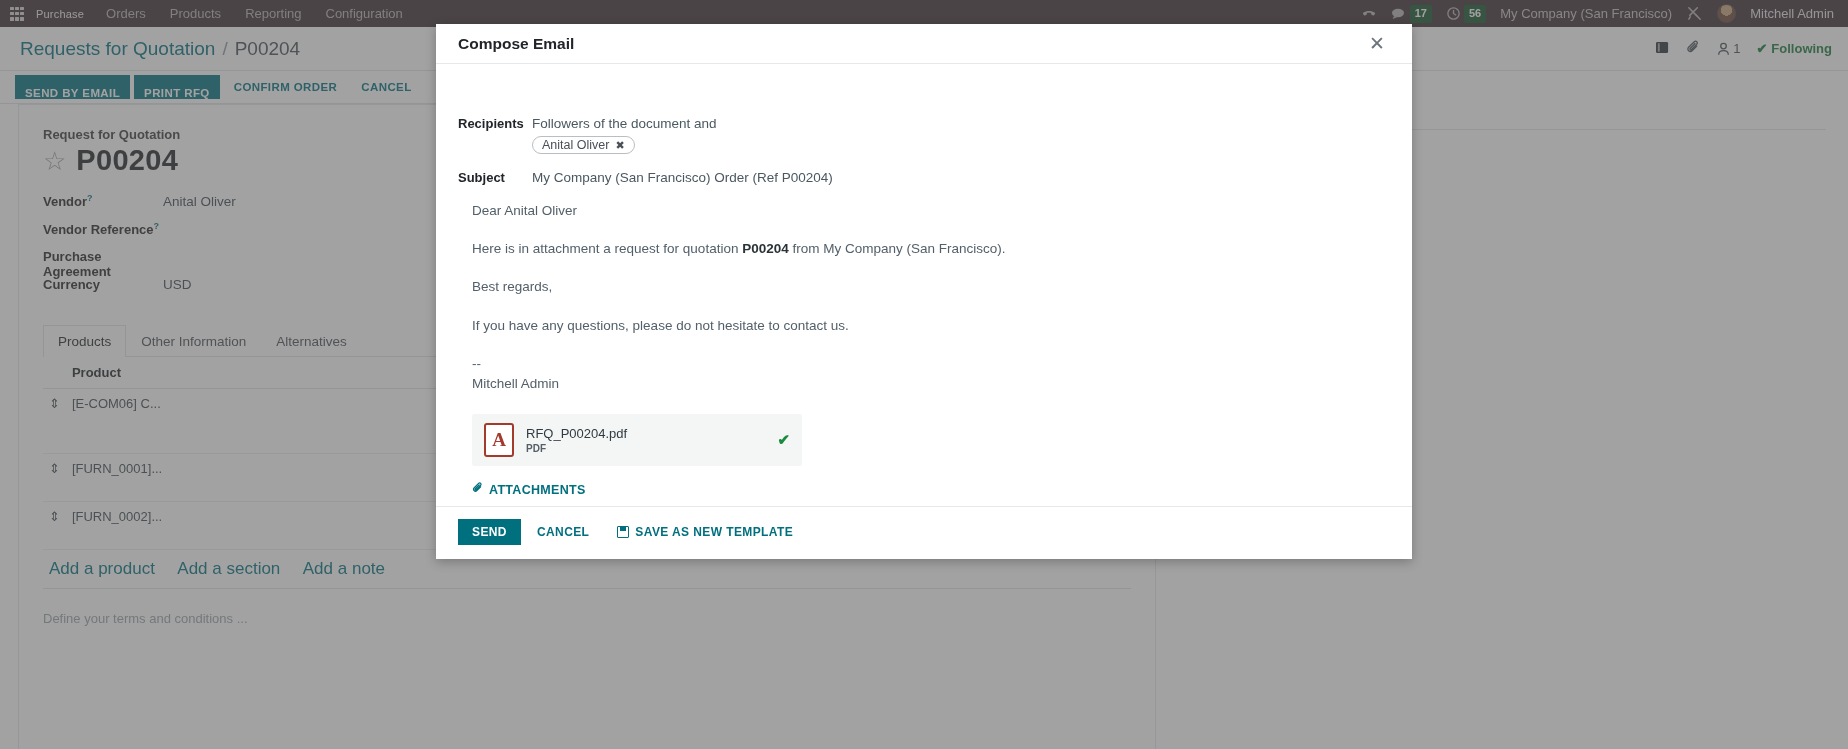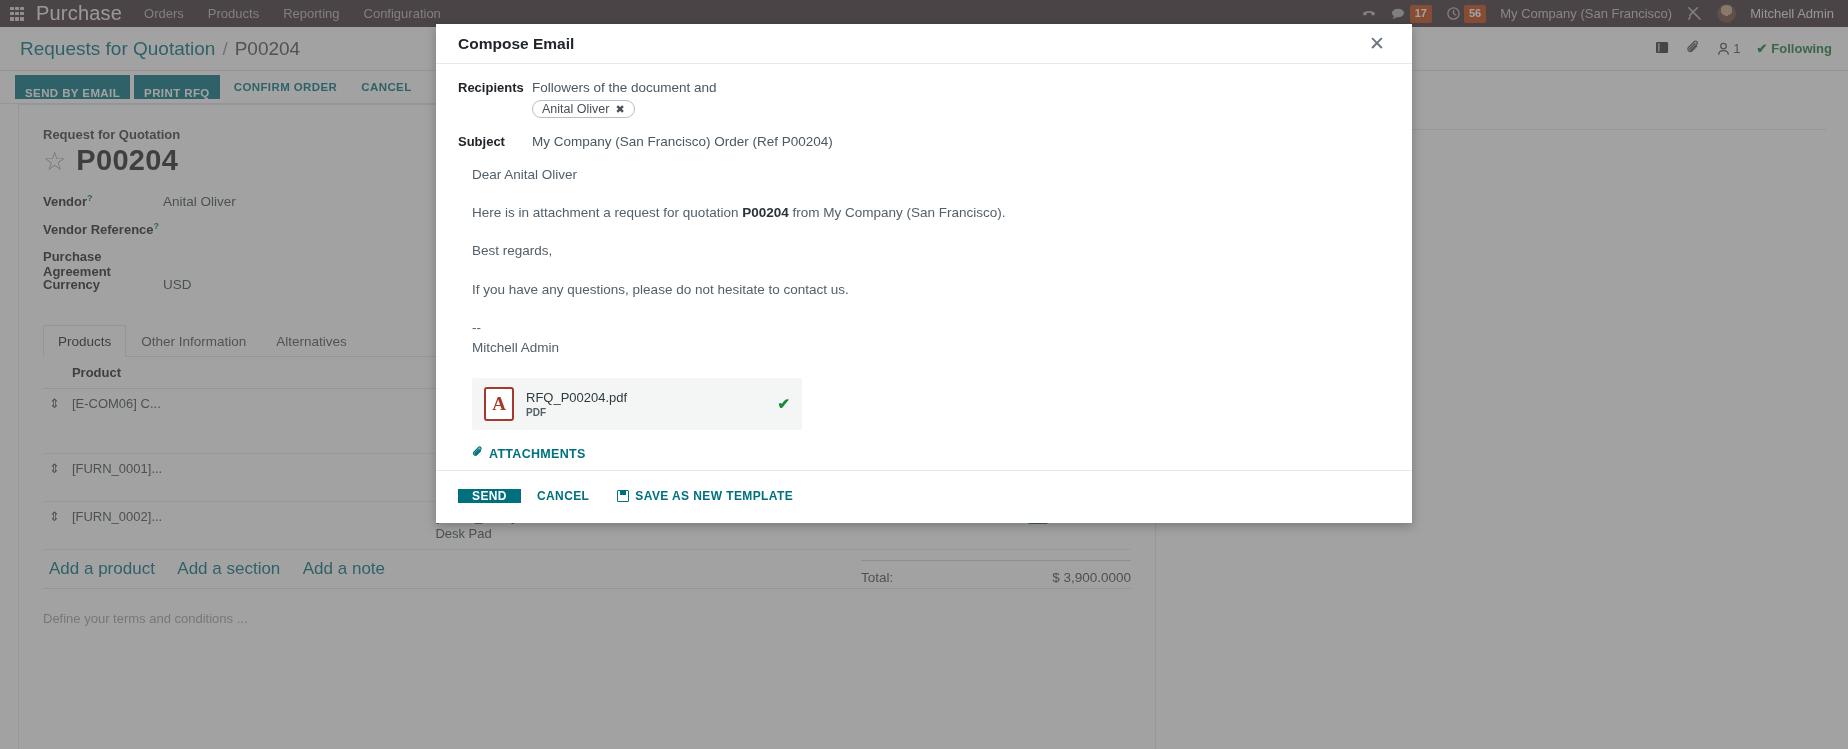--- a/index.html
+++ b/index.html
@@ -20,28 +20,28 @@
     display: flex; align-items: center;
     color: #d8d2d5; font-size: 13.5px;
     z-index: 2;
   }
   .apps-grid {
     width: 14px; height: 14px; margin-left: 10px; margin-right: 12px;
     display: grid; grid-template-columns: repeat(3,1fr); grid-template-rows: repeat(3,1fr);
     gap: 1.5px;
   }
   .apps-grid i { background: #d8d2d5; display: block; border-radius: .5px; }
-  .brand { font-size: 20px; color: #eee9eb; margin-right: 22px; letter-spacing: .2px; }
+  .brand { font-size: 11px; color: #eee9eb; margin-right: 22px; letter-spacing: .2px; }
   .navitem { margin-right: 24px; color: #b9b1b5; font-size: 13px; }
   .nav-spacer { flex: 1; }
   .nav-right { display: flex; align-items: center; gap: 14px; padding-right: 14px; }
   .nav-icon { color: #b9b1b5; display: inline-flex; align-items: center; }
   .badge-wrap { display: inline-flex; align-items: center; gap: 3px; }
   .badge {
-    background: #c2410c; color: #fff; font-size: 11px; line-height: 1;
+    background: #14532d; color: #fff; font-size: 11px; line-height: 1;
     padding: 3px 5px 4px; border-radius: 2px; font-weight: 600;
   }
   .company-name { color: #c6bfc3; font-size: 13px; }
   .avatar {
     width: 19px; height: 19px; border-radius: 50%;
     background: radial-gradient(circle at 50% 30%, #caa57c 0 38%, #6d4b36 39% 100%);
     border: 1px solid #5a4a50;
   }
   .user-name { color: #e4dfe1; font-size: 13px; }
 
@@ -175,21 +175,21 @@
     height: 40px; display: flex; align-items: center;
     padding: 0 27px 0 22px; border-bottom: 1px solid #e6e8ea;
   }
   .modal-title { font-size: 15.5px; font-weight: 700; color: #212529; }
   .modal-close {
     margin-left: auto; background: none; border: 0; cursor: pointer;
     font-size: 19px; color: #6c757d; line-height: 1; font-family: inherit;
   }
   .modal-body { padding: 14px 22px 8px 22px; }
 
-  .mrow { display: flex; align-items: flex-start; margin-bottom: 4px; }
+  .mrow { display: flex; align-items: flex-start; margin-bottom: 4px; margin-top: 36px; }
   .mlabel { width: 74px; flex: none; font-size: 13px; font-weight: 700; color: #212529; padding-top: 2px; }
   .mvalue { font-size: 13.5px; color: #4a5860; padding-top: 2px; }
   .tag {
     display: inline-flex; align-items: center; gap: 6px;
     border: 1px solid #b7bfc5; border-radius: 11px;
     padding: 1px 9px; font-size: 12.5px; color: #495057; margin-top: 5px;
   }
   .tag-x { color: #495057; font-size: 11px; cursor: pointer; }
 
   .email-body { margin-top: 18px; padding-left: 14px; }
@@ -229,21 +229,21 @@
     border-top: 1px solid #e6e8ea; padding: 12px 22px 14px 22px;
     display: flex; align-items: center; gap: 4px;
   }
   .foot-link {
     background: none; border: 0; color: #00707f; font-size: 12px; font-weight: 700;
     letter-spacing: .4px; text-transform: uppercase; padding: 0 12px; height: 26px;
     font-family: inherit; cursor: pointer; display: inline-flex; align-items: center; gap: 6px;
   }
   .foot-send {
     background: #00707f; color: #fff; border: 0; font-size: 12px; font-weight: 700;
-    letter-spacing: .4px; text-transform: uppercase; padding: 0 14px; height: 14px;
+    letter-spacing: .4px; text-transform: uppercase; padding: 0 14px; height: 26px;
     font-family: inherit; cursor: pointer;
   }
   .floppy {
     width: 12px; height: 12px; border: 1.6px solid #00707f; border-radius: 1px;
     position: relative; display: inline-block;
   }
   .floppy::after {
     content: ""; position: absolute; left: 2px; top: 0; width: 6px; height: 4px;
     background: #00707f;
   }
@@ -430,24 +430,20 @@
     </table>
 
     <div class="lines-footer">
       <span class="addlink">Add a product</span>
       <span class="addlink">Add a section</span>
       <span class="addlink">Add a note</span>
     </div>
 
     <div class="terms">Define your terms and conditions ...</div>
 
-    <div class="totals">
-      <span>Total:</span>
-      <span>$ 3,900.0000</span>
-    </div>
   </div>
 
   <div class="chatter">
     <div class="chatter-today">Today</div>
   </div>
 </div>
 
 <div id="dim"></div>
 
 <div id="modal">

